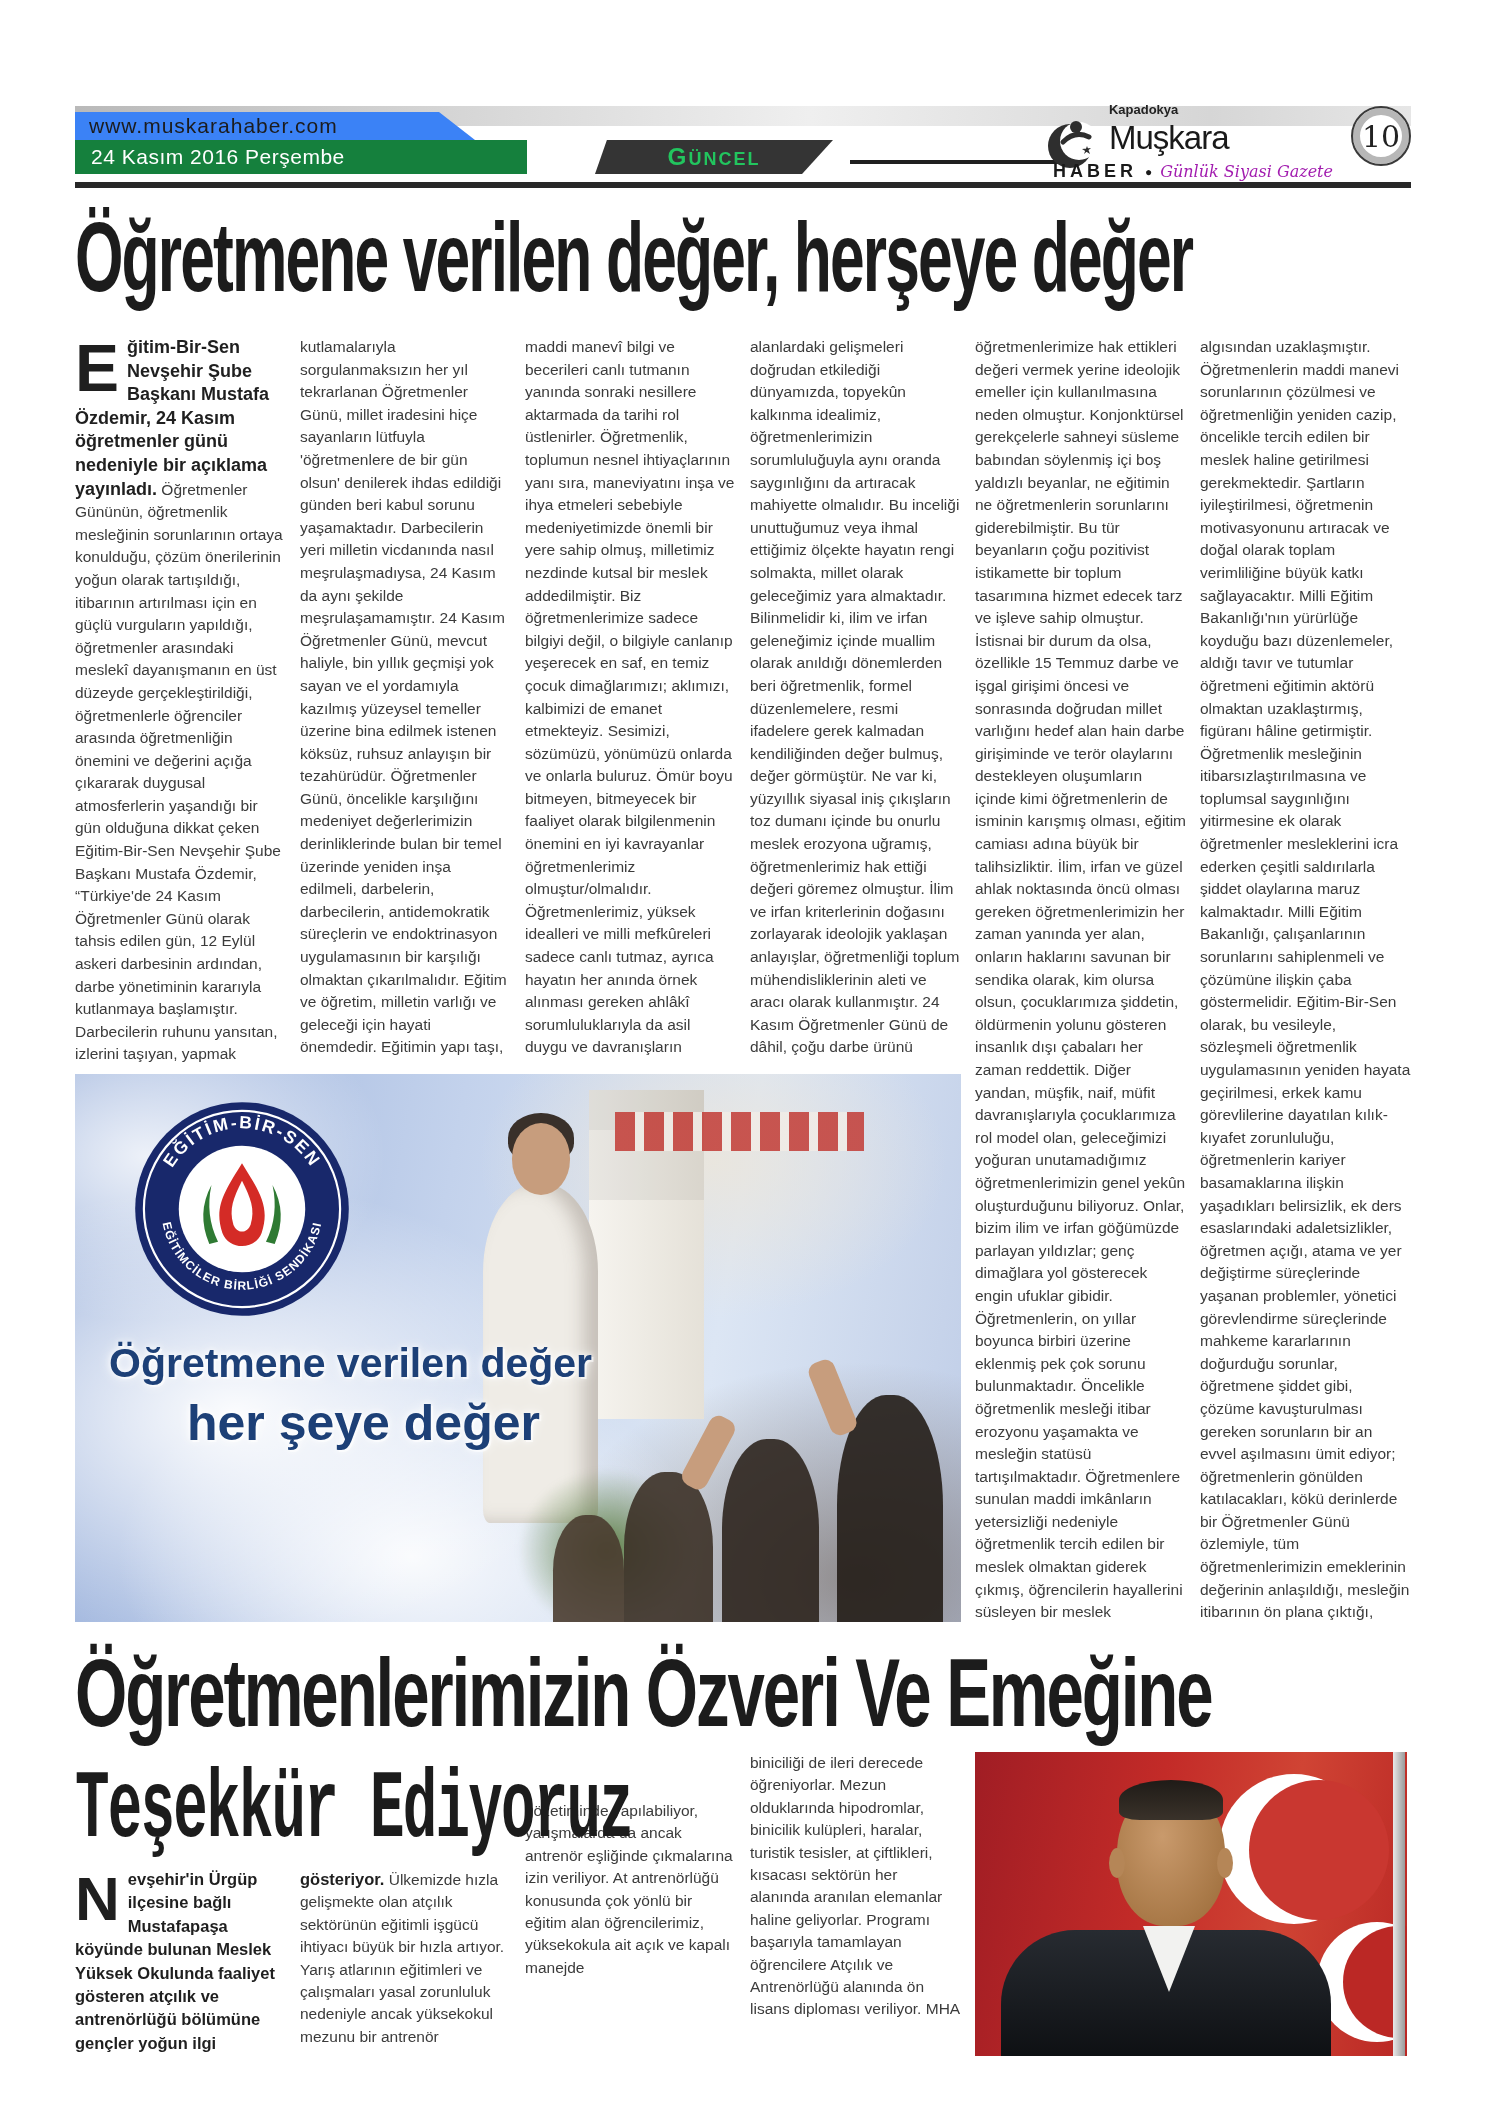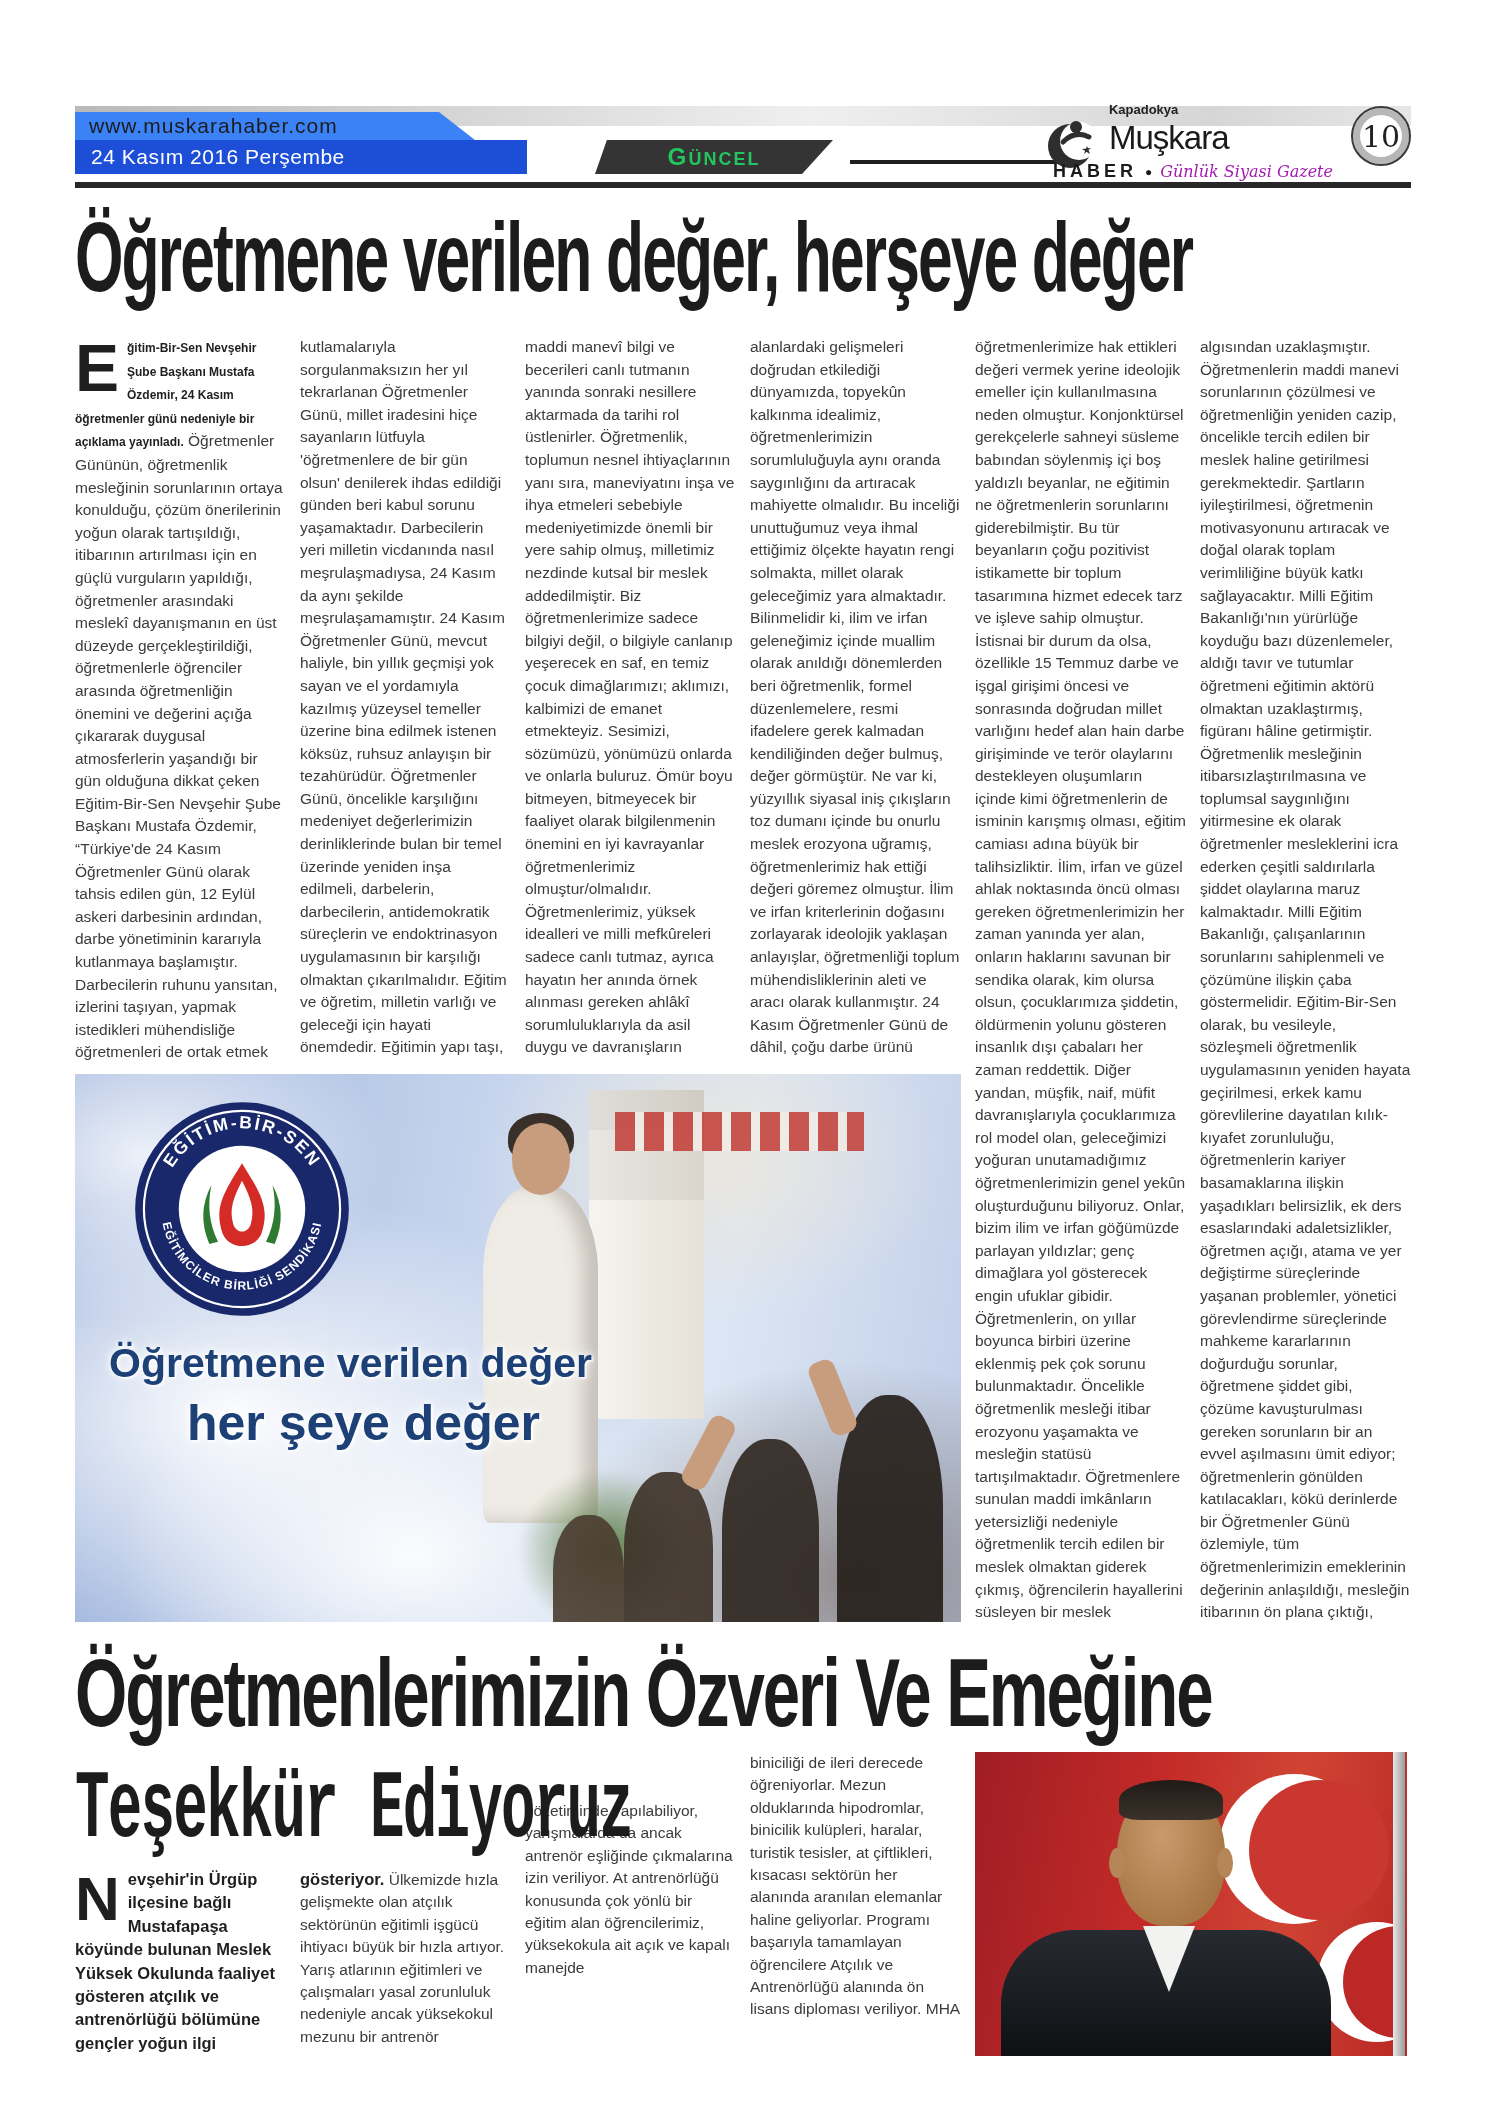--- a/index.html
+++ b/index.html
@@ -8,21 +8,21 @@
         box-shadow:0 0 8px rgba(0,0,0,.25);}
   .content{position:absolute;left:75px;top:100px;width:1336px;}
 
   
   .hdr{position:relative;height:78px;}
   .hdr-strip{position:absolute;left:0;top:6px;width:100%;height:20px;
              background:linear-gradient(90deg,#b9b9b9,#dcdcdc 35%,#efefef 55%,#d6d6d6 85%,#e6e6e6);}
   .web-tab{position:absolute;left:0;top:12px;width:400px;height:28px;background:#3b82f6;
            clip-path:polygon(0 0,91% 0,100% 100%,0 100%);display:flex;align-items:center;}
   .web-tab span{font-size:21px;letter-spacing:1px;color:#1c1c1c;padding-left:14px;}
-  .date-bar{position:absolute;left:0;top:40px;width:452px;height:34px;background:#1d4ed8;
+  .date-bar{position:absolute;left:0;top:40px;width:452px;height:34px;background:#15803d;
             display:flex;align-items:center;}
   .date-bar span{color:#fff;font-size:21px;padding-left:16px;letter-spacing:.5px;}
   .section-tab{position:absolute;left:520px;top:40px;width:238px;height:34px;background:#343434;
                clip-path:polygon(5% 0,100% 0,87% 100%,0 100%);display:flex;align-items:center;justify-content:center;}
   .section-tab span{display:block;color:#22c55e;font-weight:bold;font-size:18px;letter-spacing:2px;}
   .section-tab span::first-letter{font-size:1.35em;}
   .hdr-line{position:absolute;left:775px;top:60px;width:225px;height:4px;background:#1f1f1f;}
   .brand{position:absolute;right:78px;top:2px;height:74px;display:flex;align-items:flex-start;}
   .brand svg{margin-top:8px;}
   .brand-text{position:relative;margin-left:4px;}
@@ -47,21 +47,21 @@
   .headline2{margin-top:18px;height:104px;}
   .headline2 span{transform:scaleX(.70);font-size:96px;line-height:102px;}
   .headline2.second{margin:8px 0 6px;height:100px;font-family:Liberation Mono, monospace;}
   .headline2.second span{transform:scaleX(.60);}
 
   
   .a1body{display:flex;gap:14px;}
   .leftgroup{width:886px;}
   .cols4{display:flex;gap:14px;height:728px;overflow:hidden;}
   .acol{width:211px;font-size:15.5px;line-height:22.6px;color:#3b3b3b;overflow:hidden;}
-  .acol b{color:#1f1f1f;font-size:12px;}
+  .acol b{color:#1f1f1f;font-size:18px;}
   .tall{height:1288px;}
   .dropcap{float:left;font-size:66px;line-height:54px;font-weight:bold;color:#1f1f1f;padding:5px 8px 2px 0;}
 
   
   .photo{position:relative;width:886px;height:548px;margin-top:10px;overflow:hidden;
      background:
        radial-gradient(500px 320px at 18% 62%,rgba(255,255,255,.95),rgba(255,255,255,0) 72%),
        radial-gradient(420px 280px at 38% 88%,rgba(255,255,255,.9),rgba(255,255,255,0) 70%),
        radial-gradient(320px 220px at 8% 15%,rgba(255,255,255,.8),rgba(255,255,255,0) 75%),
        radial-gradient(430px 300px at 88% 92%,rgba(86,66,48,.5),rgba(86,66,48,0) 72%),

